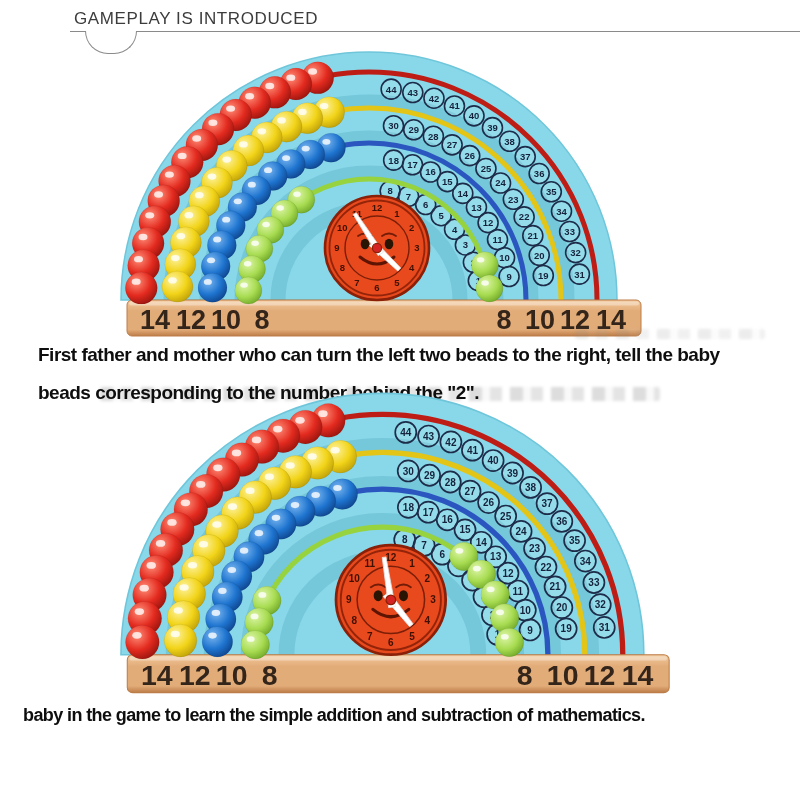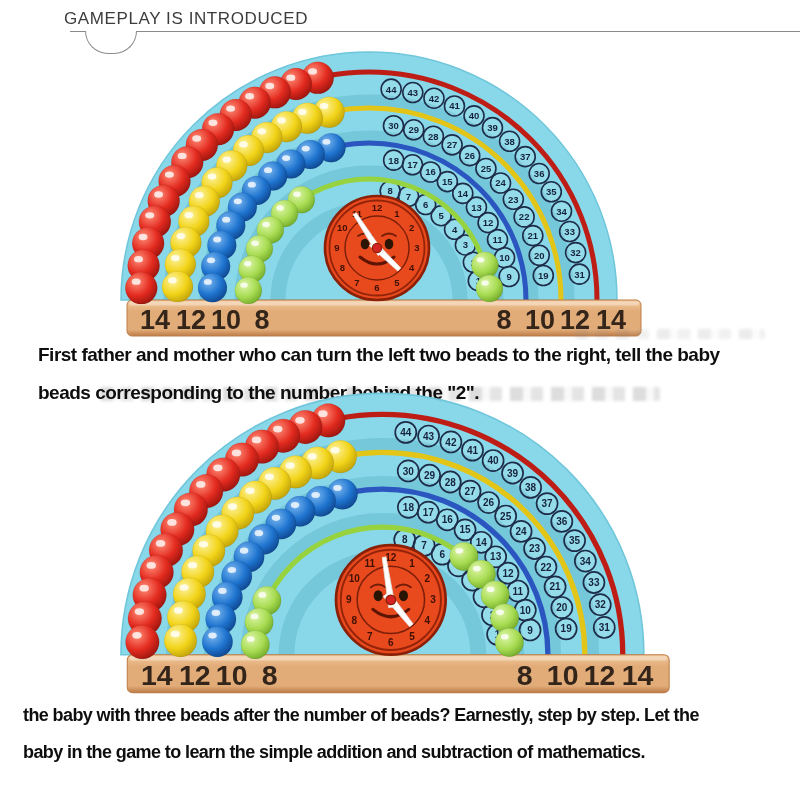--- a/index.html
+++ b/index.html
@@ -2,21 +2,21 @@
 <html><head>
 <meta charset="utf-8">
 <style>
   html,body{margin:0;padding:0;}
   body{
     width:800px;height:800px;position:relative;overflow:hidden;
     background:#ffffff;
     font-family:"Liberation Sans", sans-serif;
   }
   .header-title{
-    position:absolute;left:64px;top:9px;
+    position:absolute;left:74px;top:9px;
     font-size:17px;color:#3c3c3c;letter-spacing:0.6px;
   }
   .div-seg{position:absolute;border-top:1.6px solid #8a8a8a;}
   .div-notch{
     position:absolute;left:85px;top:31px;width:50px;height:22px;
     border:1.6px solid #8a8a8a;border-top:none;
     border-radius:0 0 50px 50px;
   }
   .photo-svg{position:absolute;}
   .para{position:absolute;font-weight:bold;color:#0e0e0e;}
@@ -553,15 +553,14 @@
         <polygon points="-3.6,7 3.6,7 2.1,-31 -2.1,-31" fill="#ffffff" stroke="#e2e2e2" stroke-width="0.7" stroke-linejoin="round"></polygon>
       </g>
       <g transform="rotate(-9)">
         <polygon points="-3.2,7 3.2,7 1.8,-41 -1.8,-41" fill="#ffffff" stroke="#e2e2e2" stroke-width="0.7" stroke-linejoin="round"></polygon>
       </g>
       <circle r="4.6" fill="#d42322" stroke="#8a2008" stroke-width="1.2"></circle>
     </g>
   </svg>
 
 <div id="para2" class="para">
-  <div class="line">the baby with three beads after the number of beads? Earnestly, step by step. Let the</div>
   <div class="line">baby in the game to learn the simple addition and subtraction of mathematics.</div>
 </div>
 
 </body></html>

